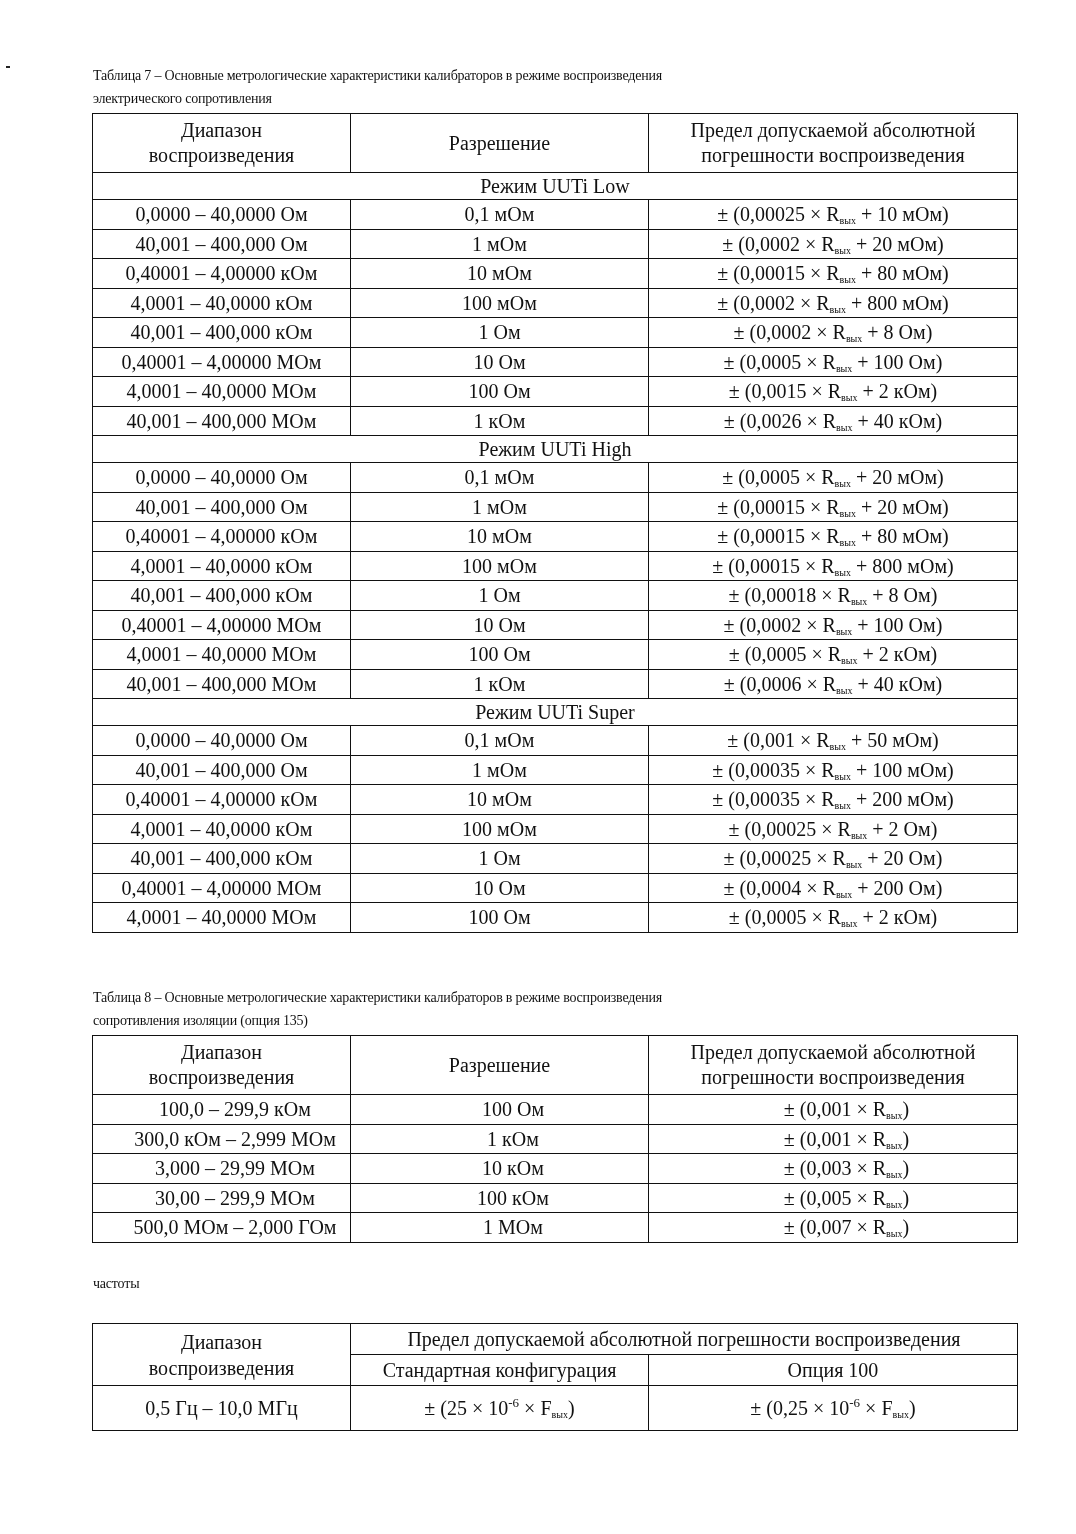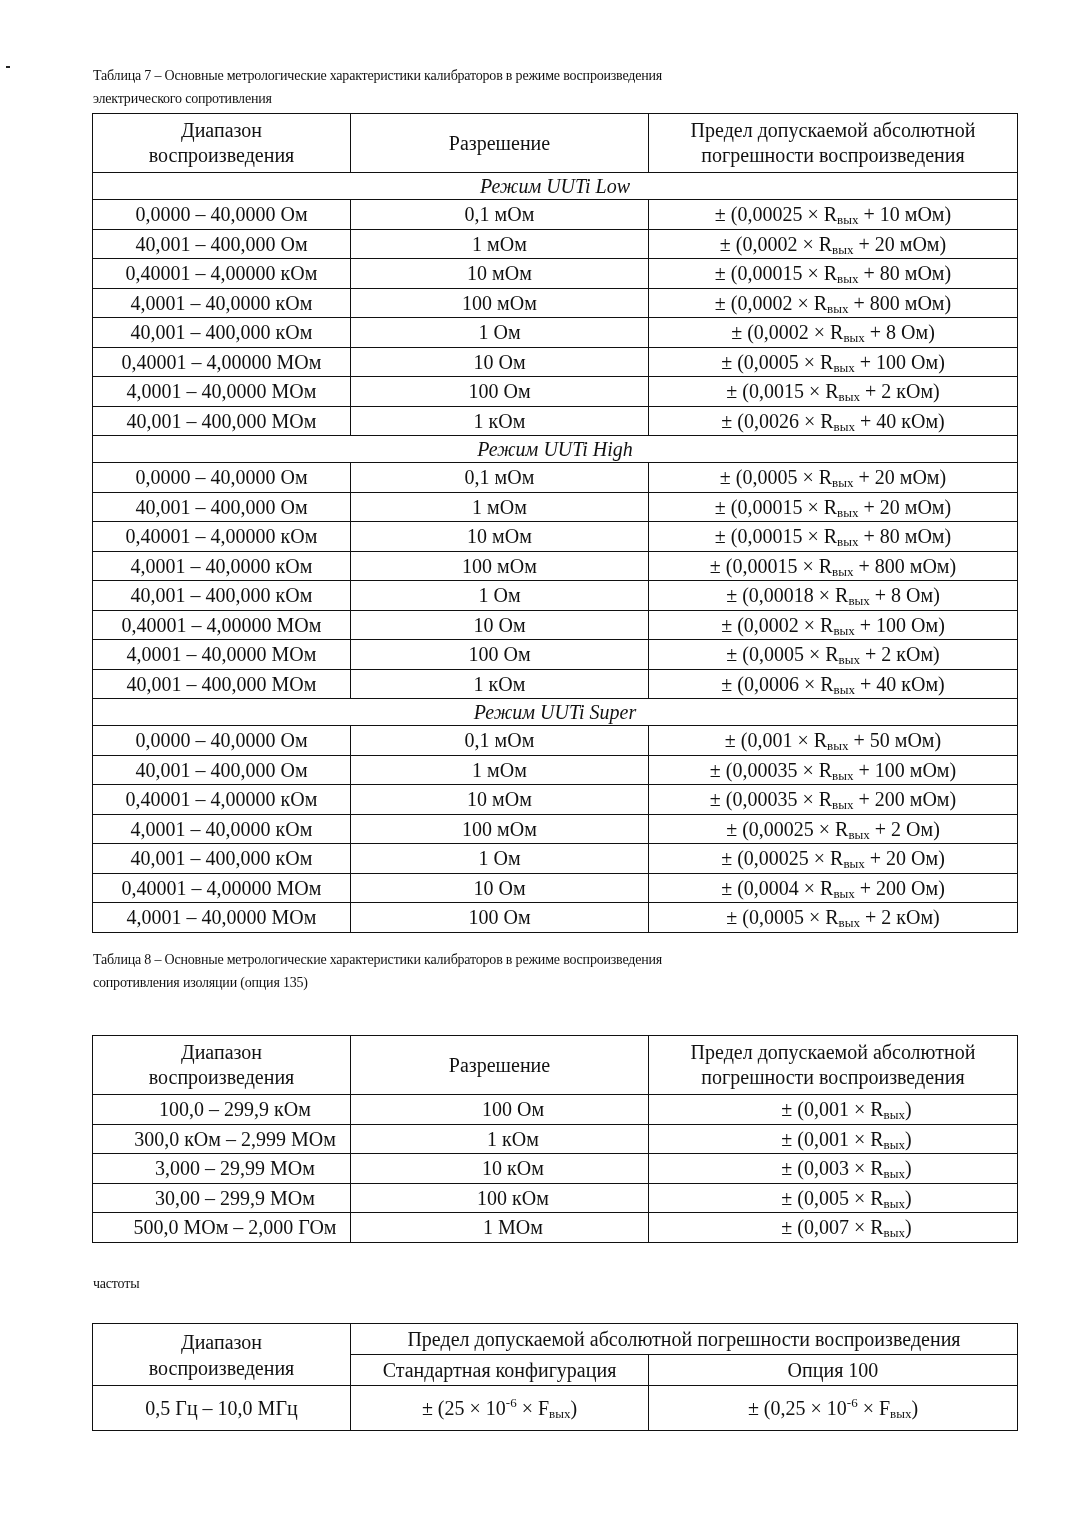--- a/index.html
+++ b/index.html
@@ -22,22 +22,22 @@
     border: 1.5px solid #111;
     text-align: center; vertical-align: middle;
     font-weight: normal; padding: 0 2px;
     white-space: nowrap;
   }
   .t7 td { height: 28.5px; line-height: 26px; }
   .t7 th, .t8 th { height: 58px; line-height: 25px; }
   .t8 td { height: 28.5px; line-height: 26px; padding-left: 29px; }
   .t9 th { height: 30px; line-height: 26px; }
   .t9 td { height: 44px; line-height: 26px; }
-  .mode td { height: 26px; font-style: italic; }
-  sub { font-size: 13px; vertical-align: -3px; line-height: 0; }
+  .mode td { height: 26px; }
+  sub { font-size: 10px; vertical-align: -3px; line-height: 0; }
   sup { font-size: 13px; vertical-align: 8px; line-height: 0; }
   .c1 { width: 258px; }
   .c2 { width: 298px; }
 </style>
 </head>
 <body>
 
 <div class="speck"></div>
 
 <div class="caption" style="top:64px;">
@@ -178,21 +178,21 @@
         <td><span>± (0,0004 × R</span><sub>вых</sub><span> + 200 Ом)</span></td>
       </tr>
       <tr>
         <td>4,0001 – 40,0000 МОм</td>
         <td>100 Ом</td>
         <td><span>± (0,0005 × R</span><sub>вых</sub><span> + 2 кОм)</span></td>
       </tr>
     </tbody>
 </table>
 
-<div class="caption" style="top:948px;">
+<div class="caption" style="top:986px;">
   <div>Таблица 8 – Основные метрологические характеристики калибраторов в режиме воспроизведения</div>
   <div>сопротивления изоляции (опция 135)</div>
 </div>
 <table class="t8" style="top:1035px;">
   <colgroup>
       <col class="c1">
       <col class="c2">
       <col>
     </colgroup>
   <thead>

